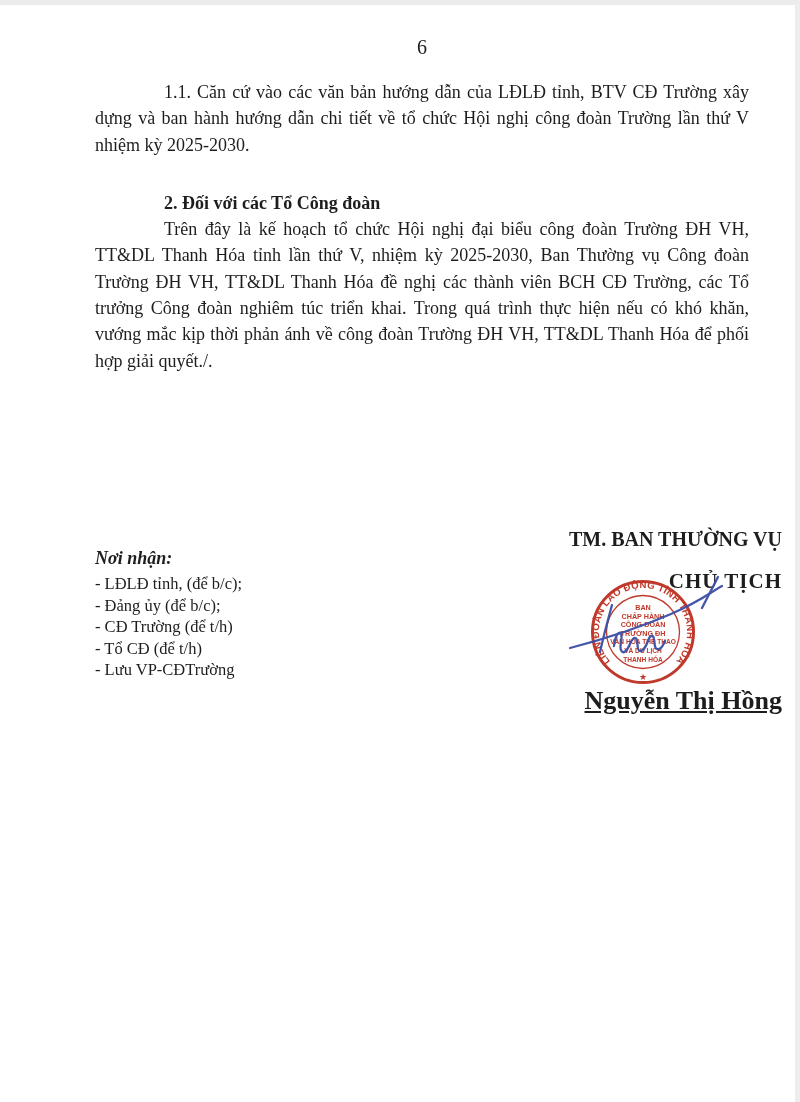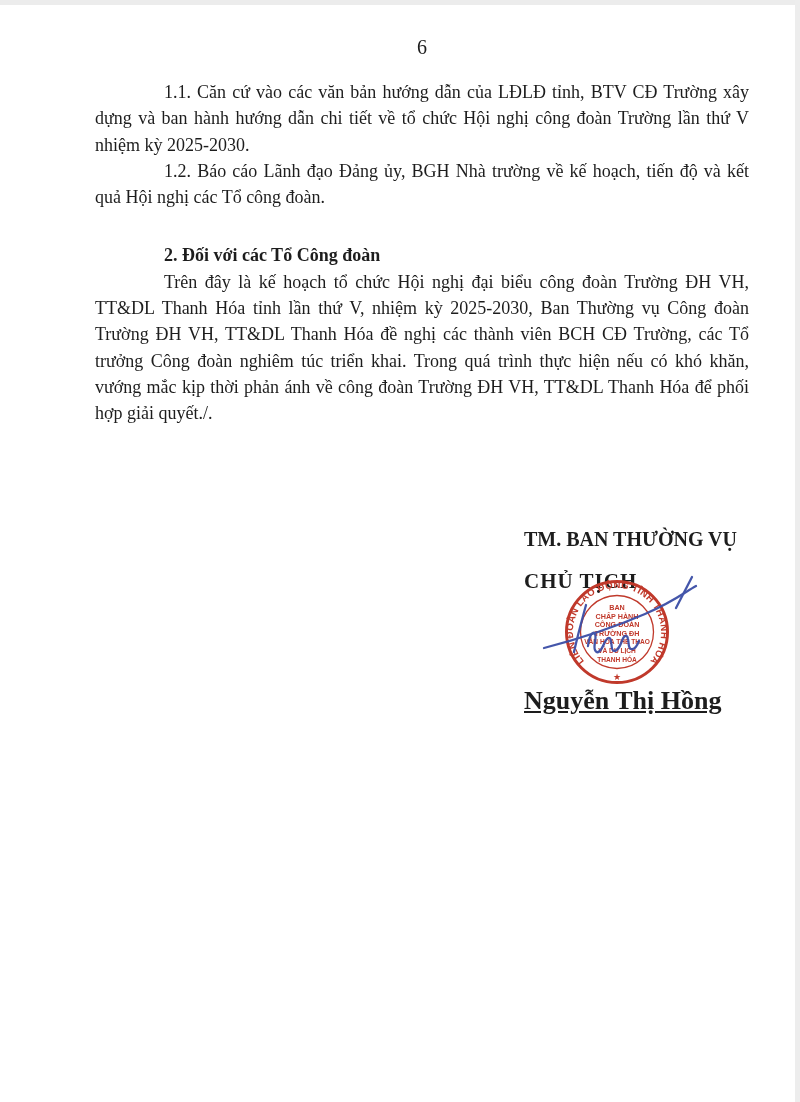--- a/index.html
+++ b/index.html
@@ -16,46 +16,53 @@
     position:absolute; left:95px; top:79px; width:654px;
     font-size:18px; line-height:26.3px; text-align:justify;
   }
   .body-text p { margin:0; text-indent:69px; }
   .body-text p.heading { font-weight:bold;margin-top:32px; }
 
   .recipients { position:absolute; left:95px; top:548px; }
   .recipients-label { font-weight:bold; font-style:italic; font-size:18px; margin-bottom:4px; }
   .recipient-item { font-size:16.5px; line-height:21.5px; }
 
-  .sign-block { position:absolute; left:524px; top:528px; width:232px; height:200px; text-align:left; }
+  .sign-block { position:absolute; left:550px; top:528px; width:232px; height:200px; text-align:right; }
   .sign-line1 { font-weight:bold; font-size:20px; white-space:nowrap; }
   .sign-line2 { font-weight:bold; font-size:21px; margin-top:18px; letter-spacing:1px; }
   .stamp-svg { position:absolute; left:6px; top:44px; }
   .signer-name { position:absolute; top:158px; left:0; width:100%; font-weight:bold; font-size:26px; white-space:nowrap;text-decoration:underline; }
 
   .stamp-ring-text { font-family:"Liberation Sans", sans-serif; font-weight:bold; }
   .stamp-inner-line { font-family:"Liberation Sans", sans-serif; font-weight:bold; text-anchor:middle; }
 </style>
 </head>
 <body>
 
 <div class="page">
 
   <div class="top-band"></div>
   <div class="right-strip"></div>
 
   <div class="page-number">6</div>
 
   <div class="body-text">
     <p>1.1. Căn cứ vào các văn bản hướng dẫn của LĐLĐ tỉnh, BTV CĐ Trường xây dựng và ban hành hướng dẫn chi tiết về tổ chức Hội nghị công đoàn Trường lần thứ V nhiệm kỳ 2025-2030.</p>
-    <p>1.2. Báo cáo Lãnh đạo Đảng ủy, BGH Nhà trường về kế hoạch, tiến độ và kết quả Hội nghị các Tổ công đoàn.</p>
     <p class="heading">2. Đối với các Tổ Công đoàn</p>
     <p>Trên đây là kế hoạch tổ chức Hội nghị đại biểu công đoàn Trường ĐH VH, TT&amp;DL Thanh Hóa tỉnh lần thứ V, nhiệm kỳ 2025-2030, Ban Thường vụ Công đoàn Trường ĐH VH, TT&amp;DL Thanh Hóa đề nghị các thành viên BCH CĐ Trường, các Tổ trưởng Công đoàn nghiêm túc triển khai. Trong quá trình thực hiện nếu có khó khăn, vướng mắc kịp thời phản ánh về công đoàn Trường ĐH VH, TT&amp;DL Thanh Hóa để phối hợp giải quyết./.</p>
   </div>
 
+  <div class="recipients">
+    <div class="recipients-label">Nơi nhận:</div>
+    <div class="recipient-item">- LĐLĐ tỉnh, (để b/c);</div>
+    <div class="recipient-item">- Đảng ủy  (để b/c);</div>
+    <div class="recipient-item">- CĐ Trường (để t/h)</div>
+    <div class="recipient-item">- Tổ CĐ (để t/h)</div>
+    <div class="recipient-item">- Lưu VP-CĐTrường</div>
+  </div>
 
   <div class="sign-block">
     <div class="sign-line1">TM. BAN THƯỜNG VỤ</div>
     <div class="sign-line2">CHỦ TỊCH</div>
 
     <svg class="stamp-svg" width="180" height="122" viewBox="0 0 180 122">
 
       <circle cx="87" cy="60" r="50.5" fill="none" stroke="#c0392b" stroke-width="3"></circle>
       <circle cx="87" cy="60" r="36.5" fill="none" stroke="#c0392b" stroke-width="1.3"></circle>
 

